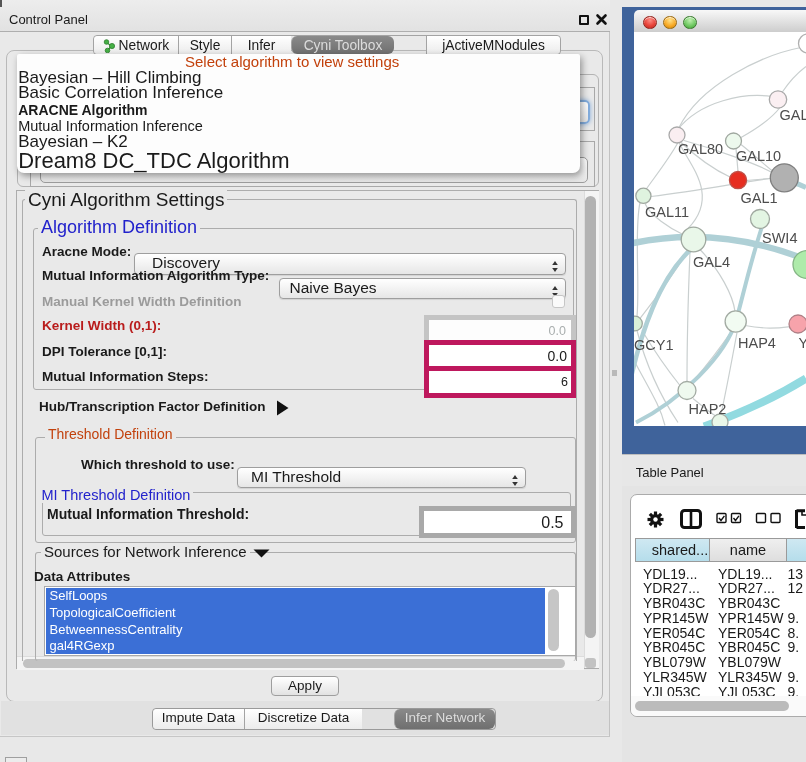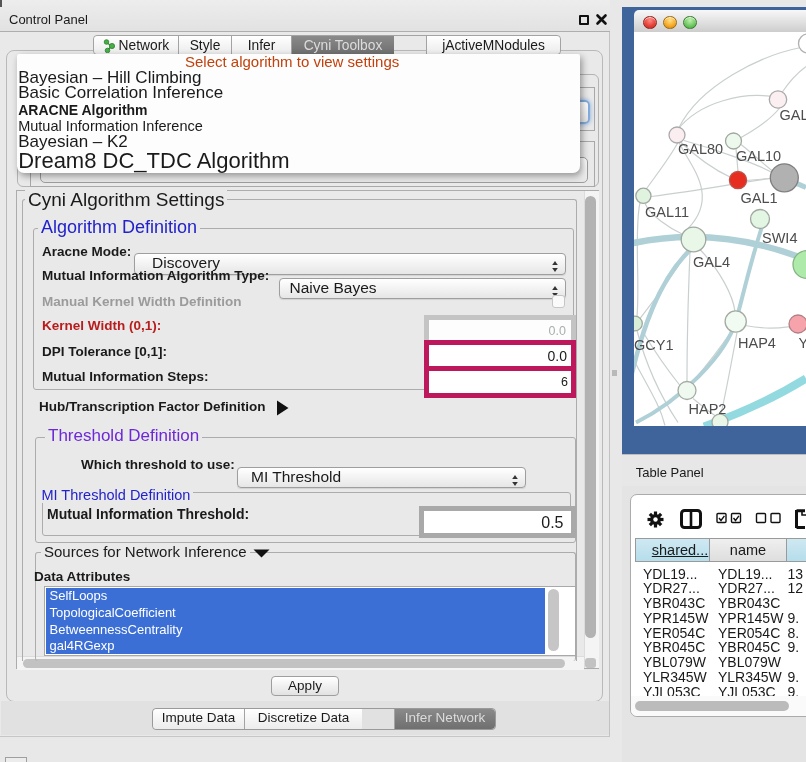--- a/index.html
+++ b/index.html
@@ -10,21 +10,21 @@
 .lbl{position:absolute;font-size:13.5px;font-weight:bold;white-space:nowrap;line-height:13.5px;}
 .combo{position:absolute;border:1px solid #9E9E9E;border-radius:4px;
  background:linear-gradient(#FFFFFF,#F4F4F4 45%,#E6E6E6);box-shadow:0 1px 1px rgba(0,0,0,0.10);
  font-size:15.5px;padding-left:13px;margin-top:12px;}
 .carr{position:absolute;right:7px;}
 .tf{position:absolute;background:#FFFFFF;border:5px solid #be185d;font-size:14px;text-align:right;}
 .seg{display:inline-block;height:100%;text-align:center;border-left:1px solid #A3A3A3;
  background:linear-gradient(#FFFFFF,#F3F3F3 60%,#ECECEC);vertical-align:top;}
 .seg.first{border-left:none;border-radius:4px 0 0 4px;}
 .seg.last{border-radius:0 4px 4px 0;margin-left:32px;}
-.seg.sel{background:linear-gradient(#8A8A8A,#6F6F6F);color:#DCDCDC;}
+.seg.sel{background:linear-gradient(#8A8A8A,#6F6F6F);color:#DCDCDC;border-radius:6px;}
 .prow{position:absolute;white-space:nowrap;line-height:1;}
 </style></head>
 <body>
 
 <div class="abs" id="cp" style="left:0;top:0;width:610px;height:736.5px;background:#E9E9E9;border-right:1px solid #C2C2C2;border-bottom:1.5px solid #C6C6C6;box-sizing:border-box;"></div>
 <div class="abs" style="left:0;top:0;width:610px;height:31px;background:linear-gradient(#EDEDED,#E2E2E2);border-bottom:1px solid #AEAEAE;"></div>
 <div class="abs" style="left:9px;top:12px;font-size:13px;">Control Panel</div>
 <div class="abs" style="left:0;top:0;width:2px;height:7px;background:#555;"></div>
 
 <div class="abs" style="left:579px;top:14.5px;width:6px;height:6px;border:2px solid #111;border-radius:1px;"></div>
@@ -85,21 +85,21 @@
 <div class="tf" style="left:424px;top:340px;width:138px;height:23px;padding:0 4px 0 0;line-height:23px;">0.0</div>
 <div class="lbl" style="left:42px;top:369.7px;">Mutual Information Steps:</div>
 <div class="tf" style="left:424px;top:366px;width:139px;height:22px;padding:0 3px 0 0;line-height:22px;font-size:12.5px;">6</div>
 
 <div class="lbl" style="left:39px;top:400px;">Hub/Transcription Factor Definition</div>
 <svg class="abs" style="left:275px;top:399px;" width="15" height="18" viewBox="0 0 15 18">
     <path d="M2 1.5 L13.5 9 L2 16.5 Z" fill="#111"></path>
   </svg>
 
 <div class="grp" style="left:35px;top:437px;width:539px;height:104px;"></div>
-<div class="gt" style="left:45px;top:425.5px;font-size:17px;color:#6d28d9;">Threshold Definition</div>
+<div class="gt" style="left:45px;top:425.5px;font-size:14px;color:#c2410c;">Threshold Definition</div>
 <div class="lbl" style="left:81px;top:458.3px;">Which threshold to use:</div>
 <div class="combo" style="left:237px;top:455px;width:274px;height:19px;line-height:18px;">MI Threshold
  <span class="carr" style="top:4px;"><svg width="6" height="11" viewBox="0 0 6 11">
         <path d="M3 0 L5.8 4 L0.2 4 Z" fill="#333"></path>
         <path d="M3 11 L5.8 7 L0.2 7 Z" fill="#333"></path>
       </svg></span>
 </div>
 <div class="grp" style="left:42px;top:491.5px;width:527px;height:42px;"></div>
 <div class="gt" style="left:38.5px;top:486.5px;font-size:14.5px;color:#2222CC;">MI Threshold Definition</div>
 <div class="lbl" style="left:47px;top:508.4px;font-size:14px;">Mutual Information Threshold:</div>
@@ -236,21 +236,21 @@
   <rect x="85.5" y="4.5" width="9" height="9" rx="1" fill="none" stroke="#111" stroke-width="1.4"></rect>
   <path d="M87.5 9 l2 2.5 3.4 -4.6" stroke="#111" stroke-width="1.4" fill="none"></path>
   <rect x="110.5" y="4.5" width="9" height="9" rx="1" fill="none" stroke="#111" stroke-width="1.4"></rect>
   <rect x="125" y="4.5" width="9" height="9" rx="1" fill="none" stroke="#111" stroke-width="1.4"></rect>
  </g>
  <path d="M150.5 1.8 L159 1.8 M150.5 18.5 L159 18.5 M150.5 1 L150.5 19" stroke="#111" stroke-width="3" fill="none"></path>
  <path d="M156 1.8 L156 6 L 160 6" stroke="#111" stroke-width="1.6" fill="none"></path>
 </svg>
 
 <div class="abs" style="left:635px;top:538px;width:171px;height:163px;overflow:hidden;font-size:14px;">
- <div style="position:absolute;left:0;top:0;width:90px;height:24px;background:linear-gradient(#CFE8F2,#B5DDEB);border:1px solid #9A9A9A;box-sizing:border-box;text-align:center;line-height:23px;font-size:14.5px;text-decoration:underline;">shared...</div>
+ <div style="position:absolute;left:0;top:0;width:90px;height:24px;background:linear-gradient(#CFE8F2,#B5DDEB);border:1px solid #9A9A9A;box-sizing:border-box;text-align:center;line-height:23px;font-size:14.5px;">shared...</div>
  <div style="position:absolute;left:74px;top:0;width:78px;height:24px;background:linear-gradient(#EFEFEF,#DEDEDE);border:1px solid #9A9A9A;box-sizing:border-box;text-align:center;line-height:23px;font-size:14.5px;">name</div>
  <div style="position:absolute;left:151px;top:0;width:60px;height:24px;background:linear-gradient(#CFE8F2,#B5DDEB);border:1px solid #9A9A9A;box-sizing:border-box;"></div>
  <div style="position:absolute;left:8px;top:28.5px;line-height:14.8px;">YDL19...<br>YDR27...<br>YBR043C<br>YPR145W<br>YER054C<br>YBR045C<br>YBL079W<br>YLR345W<br>YJL053C</div>
  <div style="position:absolute;left:83px;top:28.5px;line-height:14.8px;">YDL19...<br>YDR27...<br>YBR043C<br>YPR145W<br>YER054C<br>YBR045C<br>YBL079W<br>YLR345W<br>YJL053C</div>
  <div style="position:absolute;left:152.5px;top:28.5px;line-height:14.8px;">13<br>12<br>&nbsp;<br>9.<br>8.<br>9.<br>&nbsp;<br>9.<br>9.</div>
 </div>
 
 <div class="abs" style="left:631px;top:696px;width:175px;height:20px;background:#FAFAFA;border-radius:0 0 0 7px;"></div>
 <div class="abs" style="left:635px;top:700.5px;width:154px;height:10.5px;background:#BBBBBB;border-radius:5.5px;"></div>
 

